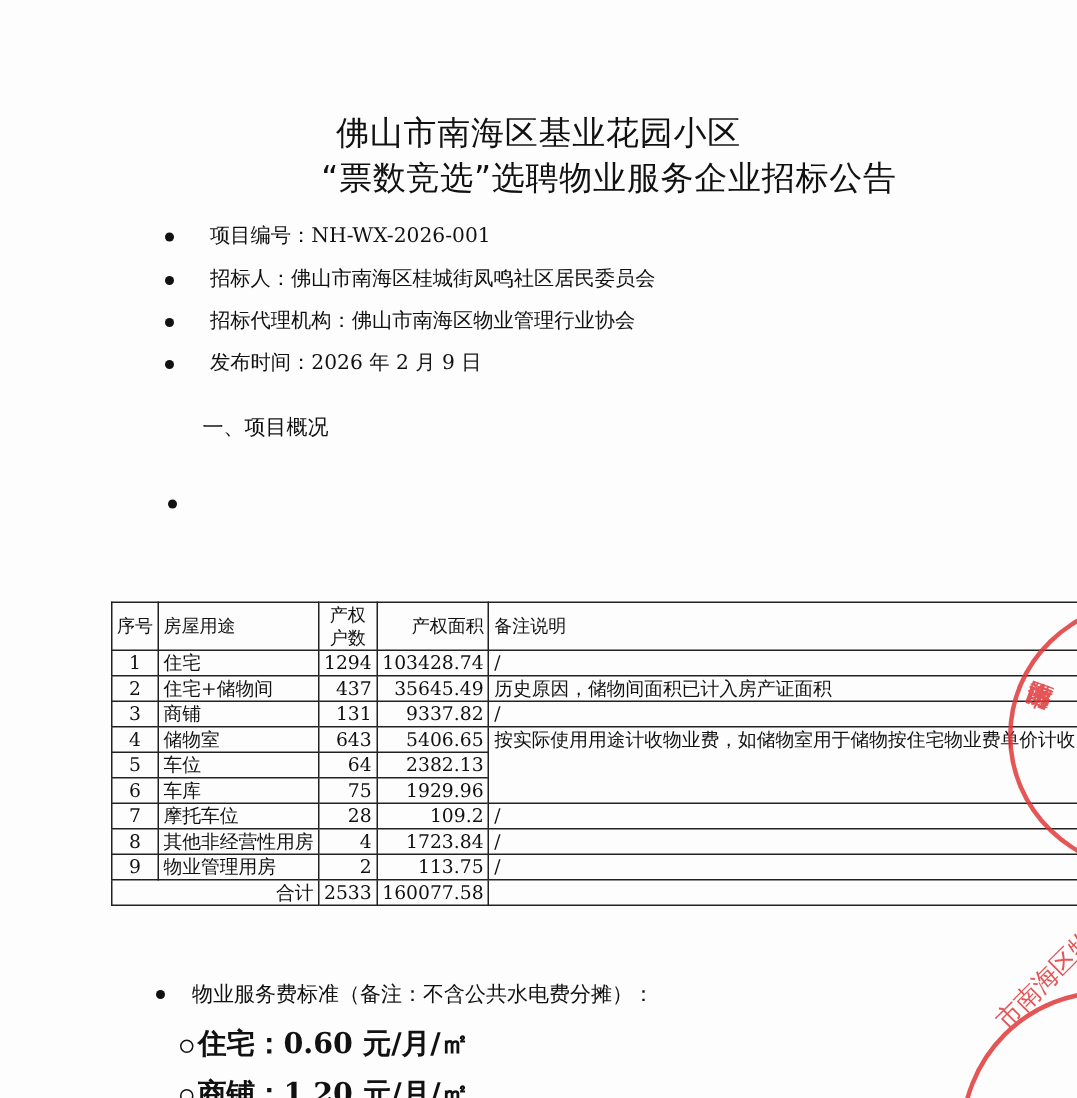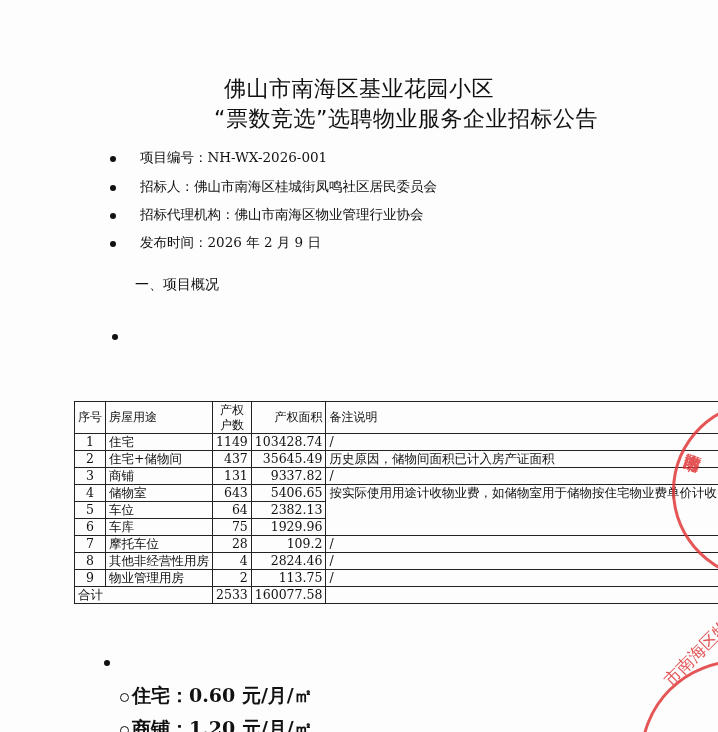--- a/index.html
+++ b/index.html
@@ -86,21 +86,21 @@
       <tr>
     <th class="c-no">序号</th>
     <th class="c-use">房屋用途</th>
     <th class="c-cnt" style="white-space:normal;text-align:center">产权户数</th>
     <th class="c-area">产权面积</th>
     <th class="c-note">备注说明</th>
   </tr>
   <tr>
     <td class="c-no">1</td>
     <td class="c-use">住宅</td>
-    <td class="c-cnt">1149</td>
+    <td class="c-cnt">1294</td>
     <td class="c-area">103428.74</td>
     <td class="c-note">/</td>
   </tr>
   <tr>
     <td class="c-no">2</td>
     <td class="c-use">住宅+储物间</td>
     <td class="c-cnt">437</td>
     <td class="c-area">35645.49</td>
     <td class="c-note">历史原因，储物间面积已计入房产证面积</td>
   </tr>
@@ -134,41 +134,41 @@
     <td class="c-no">7</td>
     <td class="c-use">摩托车位</td>
     <td class="c-cnt">28</td>
     <td class="c-area">109.2</td>
     <td class="c-note">/</td>
   </tr>
   <tr>
     <td class="c-no">8</td>
     <td class="c-use">其他非经营性用房</td>
     <td class="c-cnt">4</td>
-    <td class="c-area">2824.46</td>
+    <td class="c-area">1723.84</td>
     <td class="c-note">/</td>
   </tr>
   <tr>
     <td class="c-no">9</td>
     <td class="c-use">物业管理用房</td>
     <td class="c-cnt">2</td>
     <td class="c-area">113.75</td>
     <td class="c-note">/</td>
   </tr>
   <tr>
-    <td colspan="2" style="text-align:left">合计</td>
+    <td colspan="2" style="text-align:right">合计</td>
     <td class="c-cnt">2533</td>
     <td class="c-area">160077.58</td>
     <td class="c-note"></td>
   </tr>
 </tbody>
   </table>
 
 <div class="fee-head">
-  <span class="dot"></span>
+  <span class="dot"></span><span>物业服务费标准（备注：不含公共水电费分摊）：</span>
 </div>
 <div class="fee-item" style="top:683px">
   <span class="circ"></span><span>住宅：</span><span>0.60 元/月/㎡</span>
 </div>
 <div class="fee-item" style="top:716px">
   <span class="circ"></span><span>商铺：</span><span>1.20 元/月/㎡</span>
 </div>
 
 <div class="seal seal1">
   <span class="seal-text" style="left:14px;top:40px;writing-mode:vertical-rl;transform:rotate(20deg)">佛山市南海区</span>

